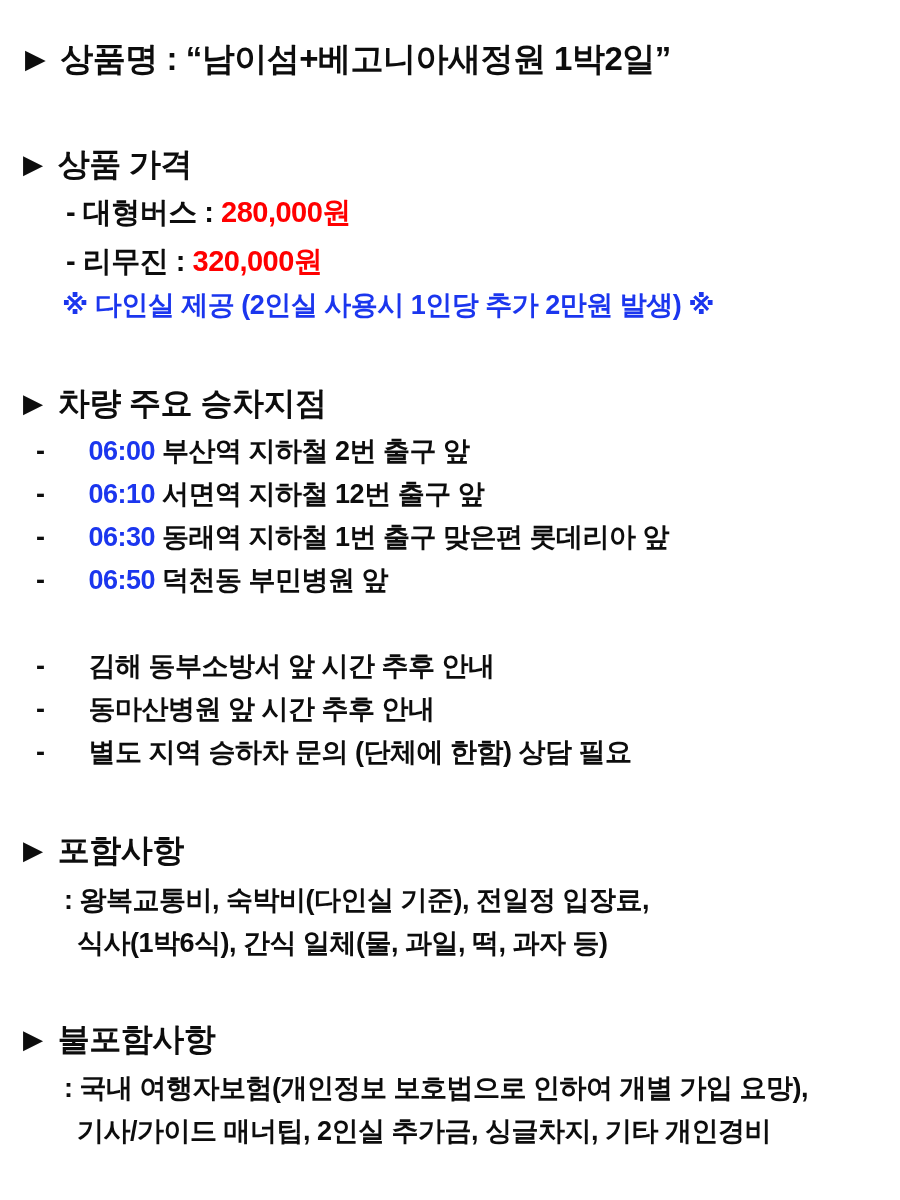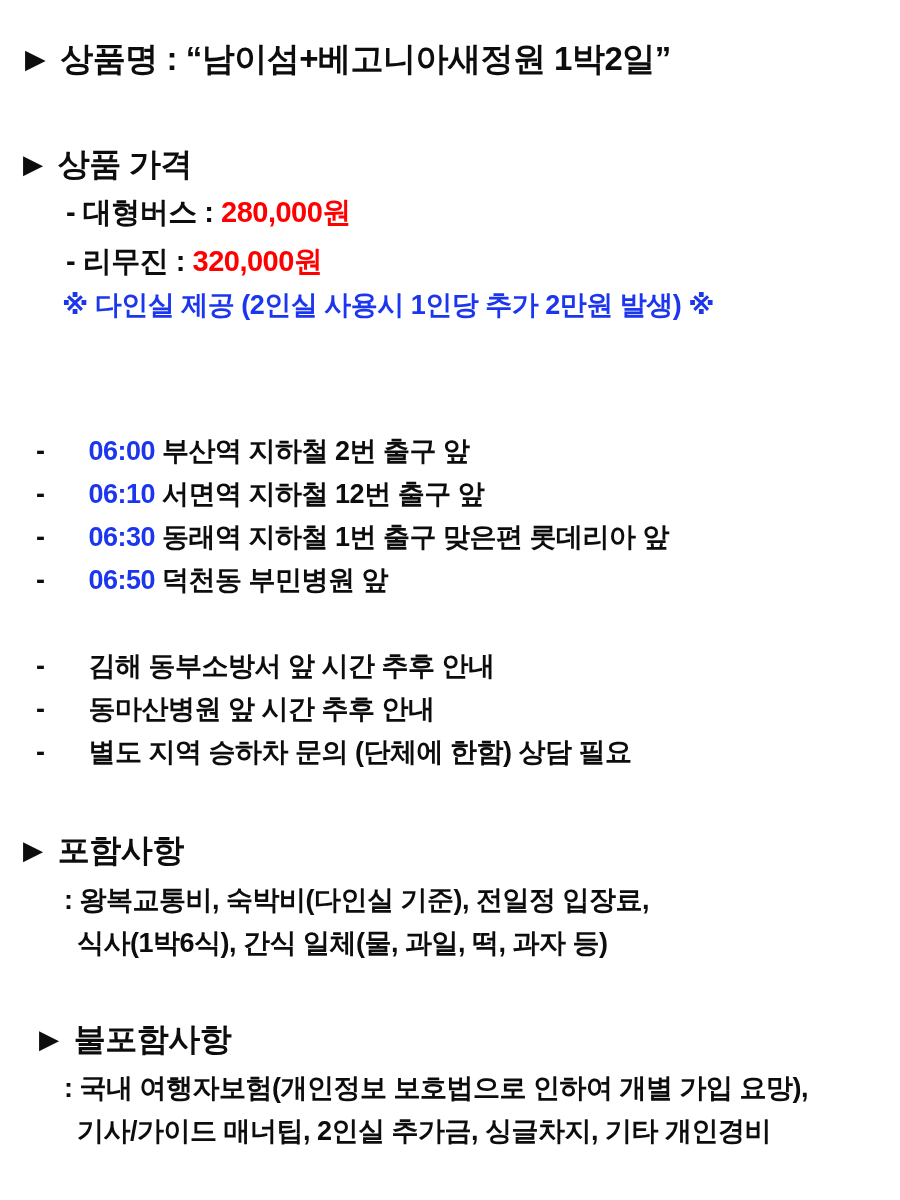--- a/index.html
+++ b/index.html
@@ -50,20 +50,23 @@
   <div class="line price-item" style="top:196px;">
     <span>- 대형버스 :</span>
     <span class="price-value">280,000원</span>
   </div>
   <div class="line price-item" style="top:245px;">
     <span>- 리무진 :</span>
     <span class="price-value">320,000원</span>
   </div>
   <div class="line room-note">※ 다인실 제공 (2인실 사용시 1인당 추가 2만원 발생) ※</div>
 
+  <div class="line section-header" style="top:385px;">
+    <span class="marker">▶</span><span>차량 주요 승차지점</span>
+  </div>
 
   <div class="line pickup-line" style="top:436px;">
     <span>-</span>
     <span class="pickup-time">06:00</span>
     <span>부산역 지하철 2번 출구 앞</span>
   </div>
   <div class="line pickup-line" style="top:479px;">
     <span>-</span>
     <span class="pickup-time">06:10</span>
     <span>서면역 지하철 12번 출구 앞</span>
@@ -93,19 +96,19 @@
     <span class="pickup-time"></span>
     <span>동마산병원 앞 시간 추후 안내</span>
   </div>
 
   <div class="line section-header" style="top:832px;">
     <span class="marker">▶</span><span>포함사항</span>
   </div>
   <div class="line detail-first" style="top:885px;">: 왕복교통비, 숙박비(다인실 기준), 전일정 입장료,</div>
   <div class="line detail-cont" style="top:928px;">식사(1박6식), 간식 일체(물, 과일, 떡, 과자 등)</div>
 
-  <div class="line section-header" style="top:1021px;margin-left:16px;">
+  <div class="line section-header" style="top:1021px;">
     <span class="marker">▶</span><span>불포함사항</span>
   </div>
   <div class="line detail-first" style="top:1073px;">: 국내 여행자보험(개인정보 보호법으로 인하여 개별 가입 요망),</div>
   <div class="line detail-cont" style="top:1116px;">기사/가이드 매너팁, 2인실 추가금, 싱글차지, 기타 개인경비</div>
 
 </div>
 
 </body></html>

